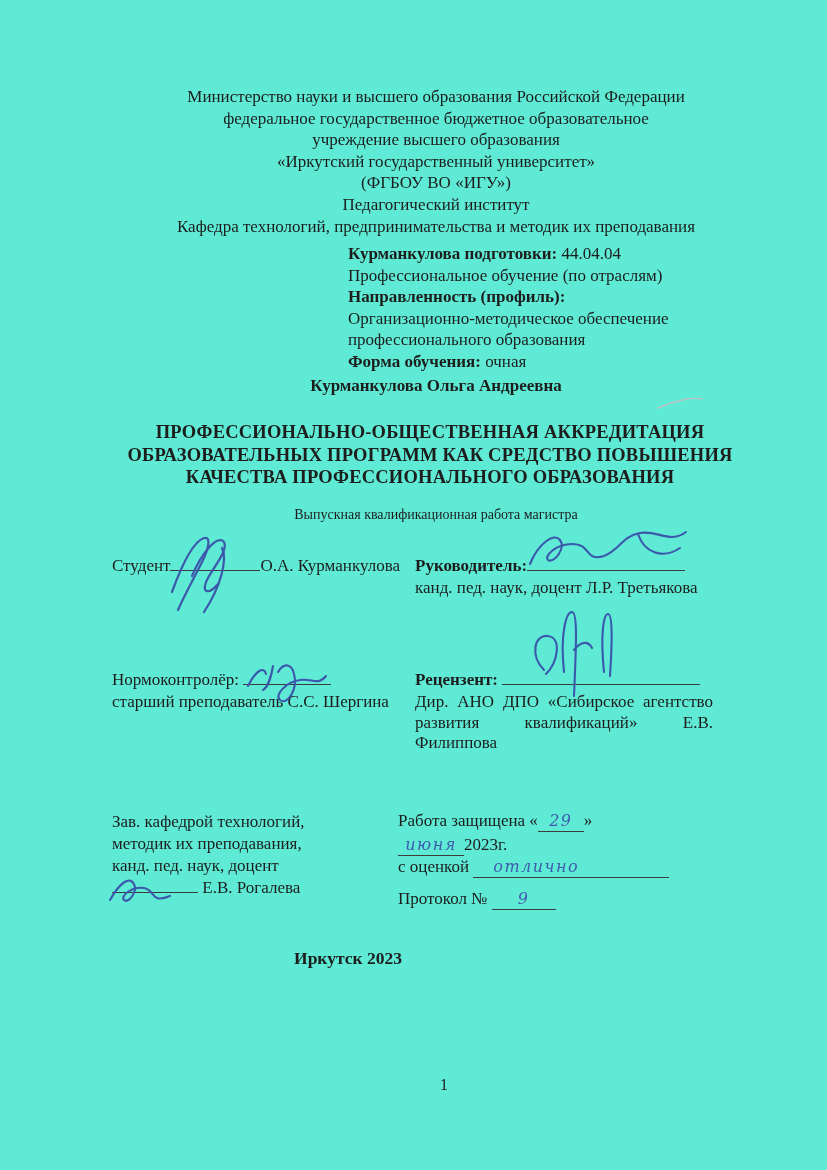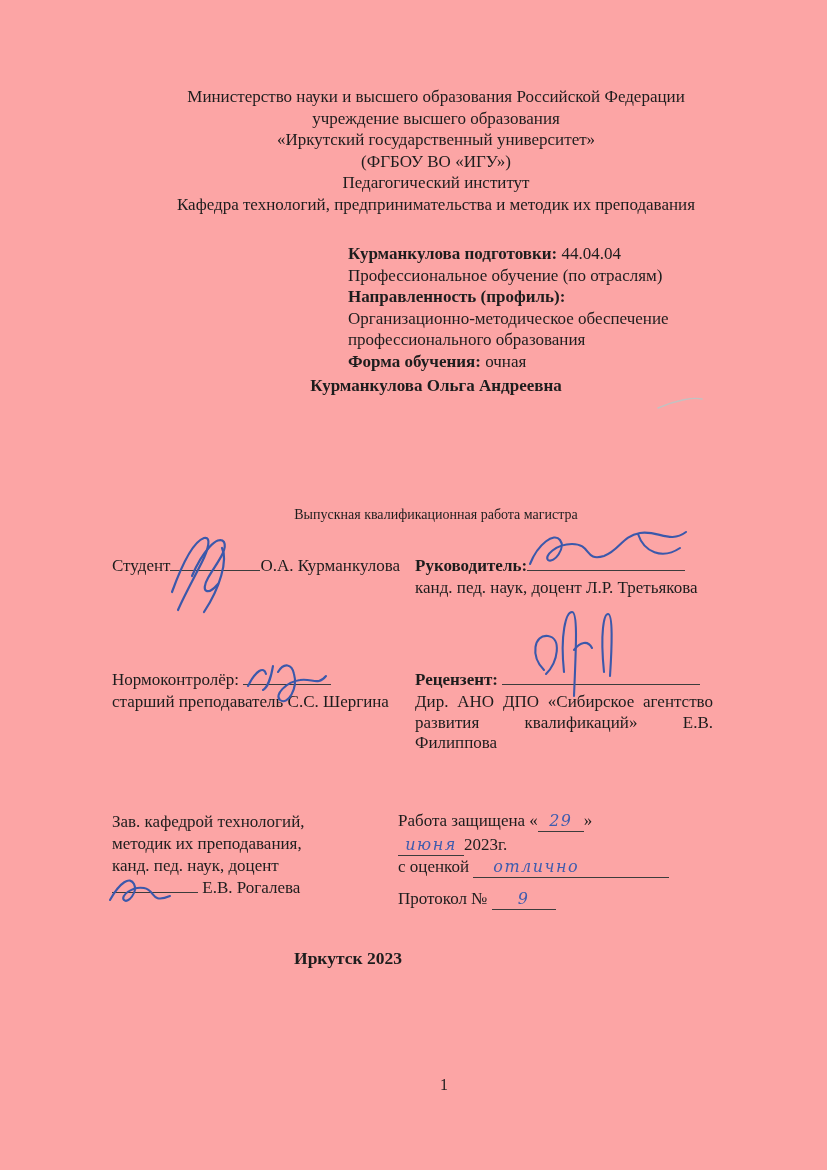--- a/index.html
+++ b/index.html
@@ -1,21 +1,21 @@
 <!DOCTYPE html>
 <html lang="ru"><head>
 <meta charset="utf-8">
 <style>
   * { box-sizing: border-box; }
   html, body { margin: 0; padding: 0; background: #ffffff; }
   .page {
     position: relative;
     width: 827px;
     height: 1170px;
-    background: #fca5a5;
+    background: #5eead4;
     font-family: "Liberation Serif", serif;
     color: #1d1d1d;
     overflow: hidden;
   }
   .abs { position: absolute; }
   .b { font-weight: bold; }
   .header {
     left: 100px; top: 86px; width: 672px;
     font-size: 17px; line-height: 21.6px; text-align: center;
   }
@@ -54,38 +54,44 @@
   .city { left: 0; top: 948px; width: 696px; text-align: center; font-weight: bold; font-size: 17.5px; }
   .pagenum { left: 440px; top: 1076px; font-size: 16px; }
 </style>
 </head>
 <body>
 
 <div class="page">
 
   <div class="abs header">
     <div>Министерство науки и высшего образования Российской Федерации</div>
+    <div>федеральное государственное бюджетное образовательное</div>
     <div>учреждение высшего образования</div>
     <div>«Иркутский государственный университет»</div>
     <div>(ФГБОУ ВО «ИГУ»)</div>
     <div>Педагогический институт</div>
     <div>Кафедра технологий, предпринимательства и методик их преподавания</div>
   </div>
 
   <div class="abs program">
     <div><span class="b">Курманкулова подготовки:</span> <span>44.04.04</span></div>
     <div>Профессиональное обучение (по отраслям)</div>
     <div class="b">Направленность (профиль):</div>
     <div>Организационно-методическое обеспечение</div>
     <div>профессионального образования</div>
     <div><span class="b">Форма обучения:</span> <span>очная</span></div>
   </div>
 
   <div class="abs author">Курманкулова Ольга Андреевна</div>
 
+  <div class="abs title">
+    <div>ПРОФЕССИОНАЛЬНО-ОБЩЕСТВЕННАЯ АККРЕДИТАЦИЯ</div>
+    <div>ОБРАЗОВАТЕЛЬНЫХ ПРОГРАММ КАК СРЕДСТВО ПОВЫШЕНИЯ</div>
+    <div>КАЧЕСТВА ПРОФЕССИОНАЛЬНОГО ОБРАЗОВАНИЯ</div>
+  </div>
 
   <div class="abs subtitle">Выпускная квалификационная работа магистра</div>
 
   <div class="abs line" style="left:112px; top:556px;"><span>Студент</span><span class="uline empty" style="width:90px;"></span><span>О.А. Курманкулова</span></div>
 
   <div class="abs line" style="left:415px; top:556px;"><span class="b">Руководитель:</span><span class="uline empty" style="width:158px;"></span></div>
   <div class="abs line" style="left:415px; top:578px;">канд. пед. наук, доцент Л.Р. Третьякова</div>
 
   <div class="abs line" style="left:112px; top:670px;"><span>Нормоконтролёр:</span> <span class="uline empty" style="width:88px;"></span></div>
   <div class="abs line" style="left:112px; top:692px;">старший преподаватель С.С. Шергина</div>

